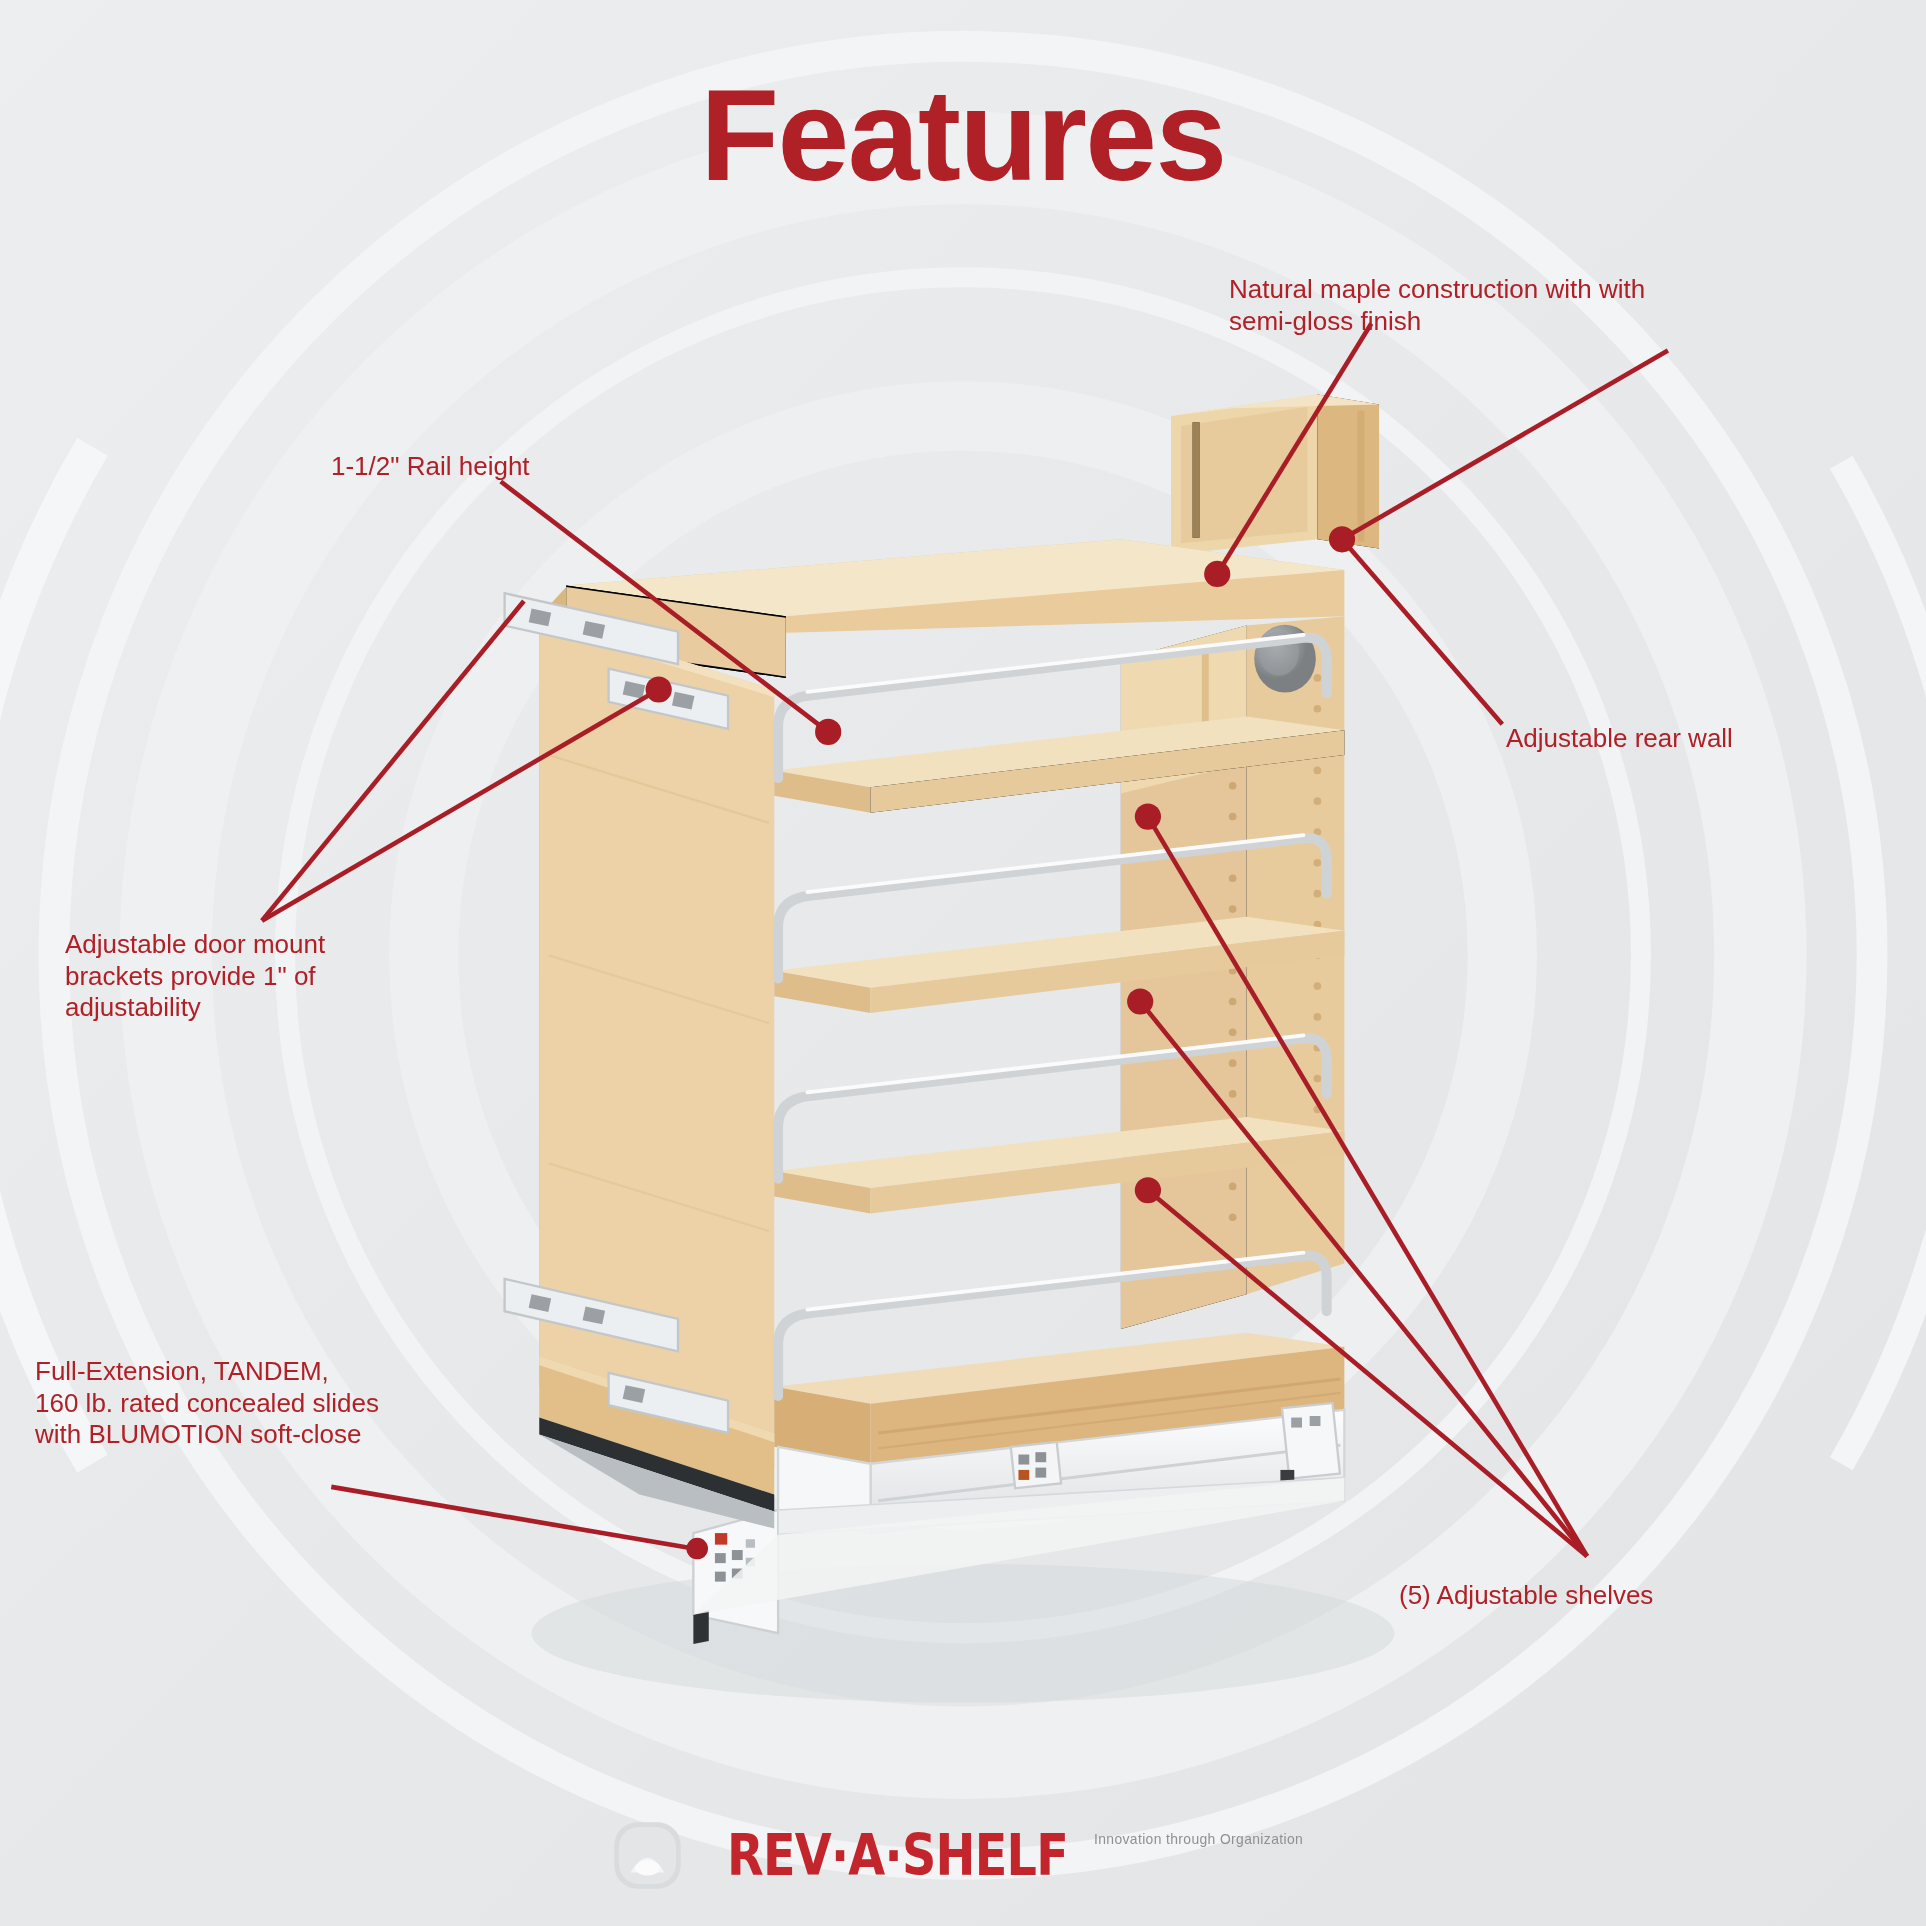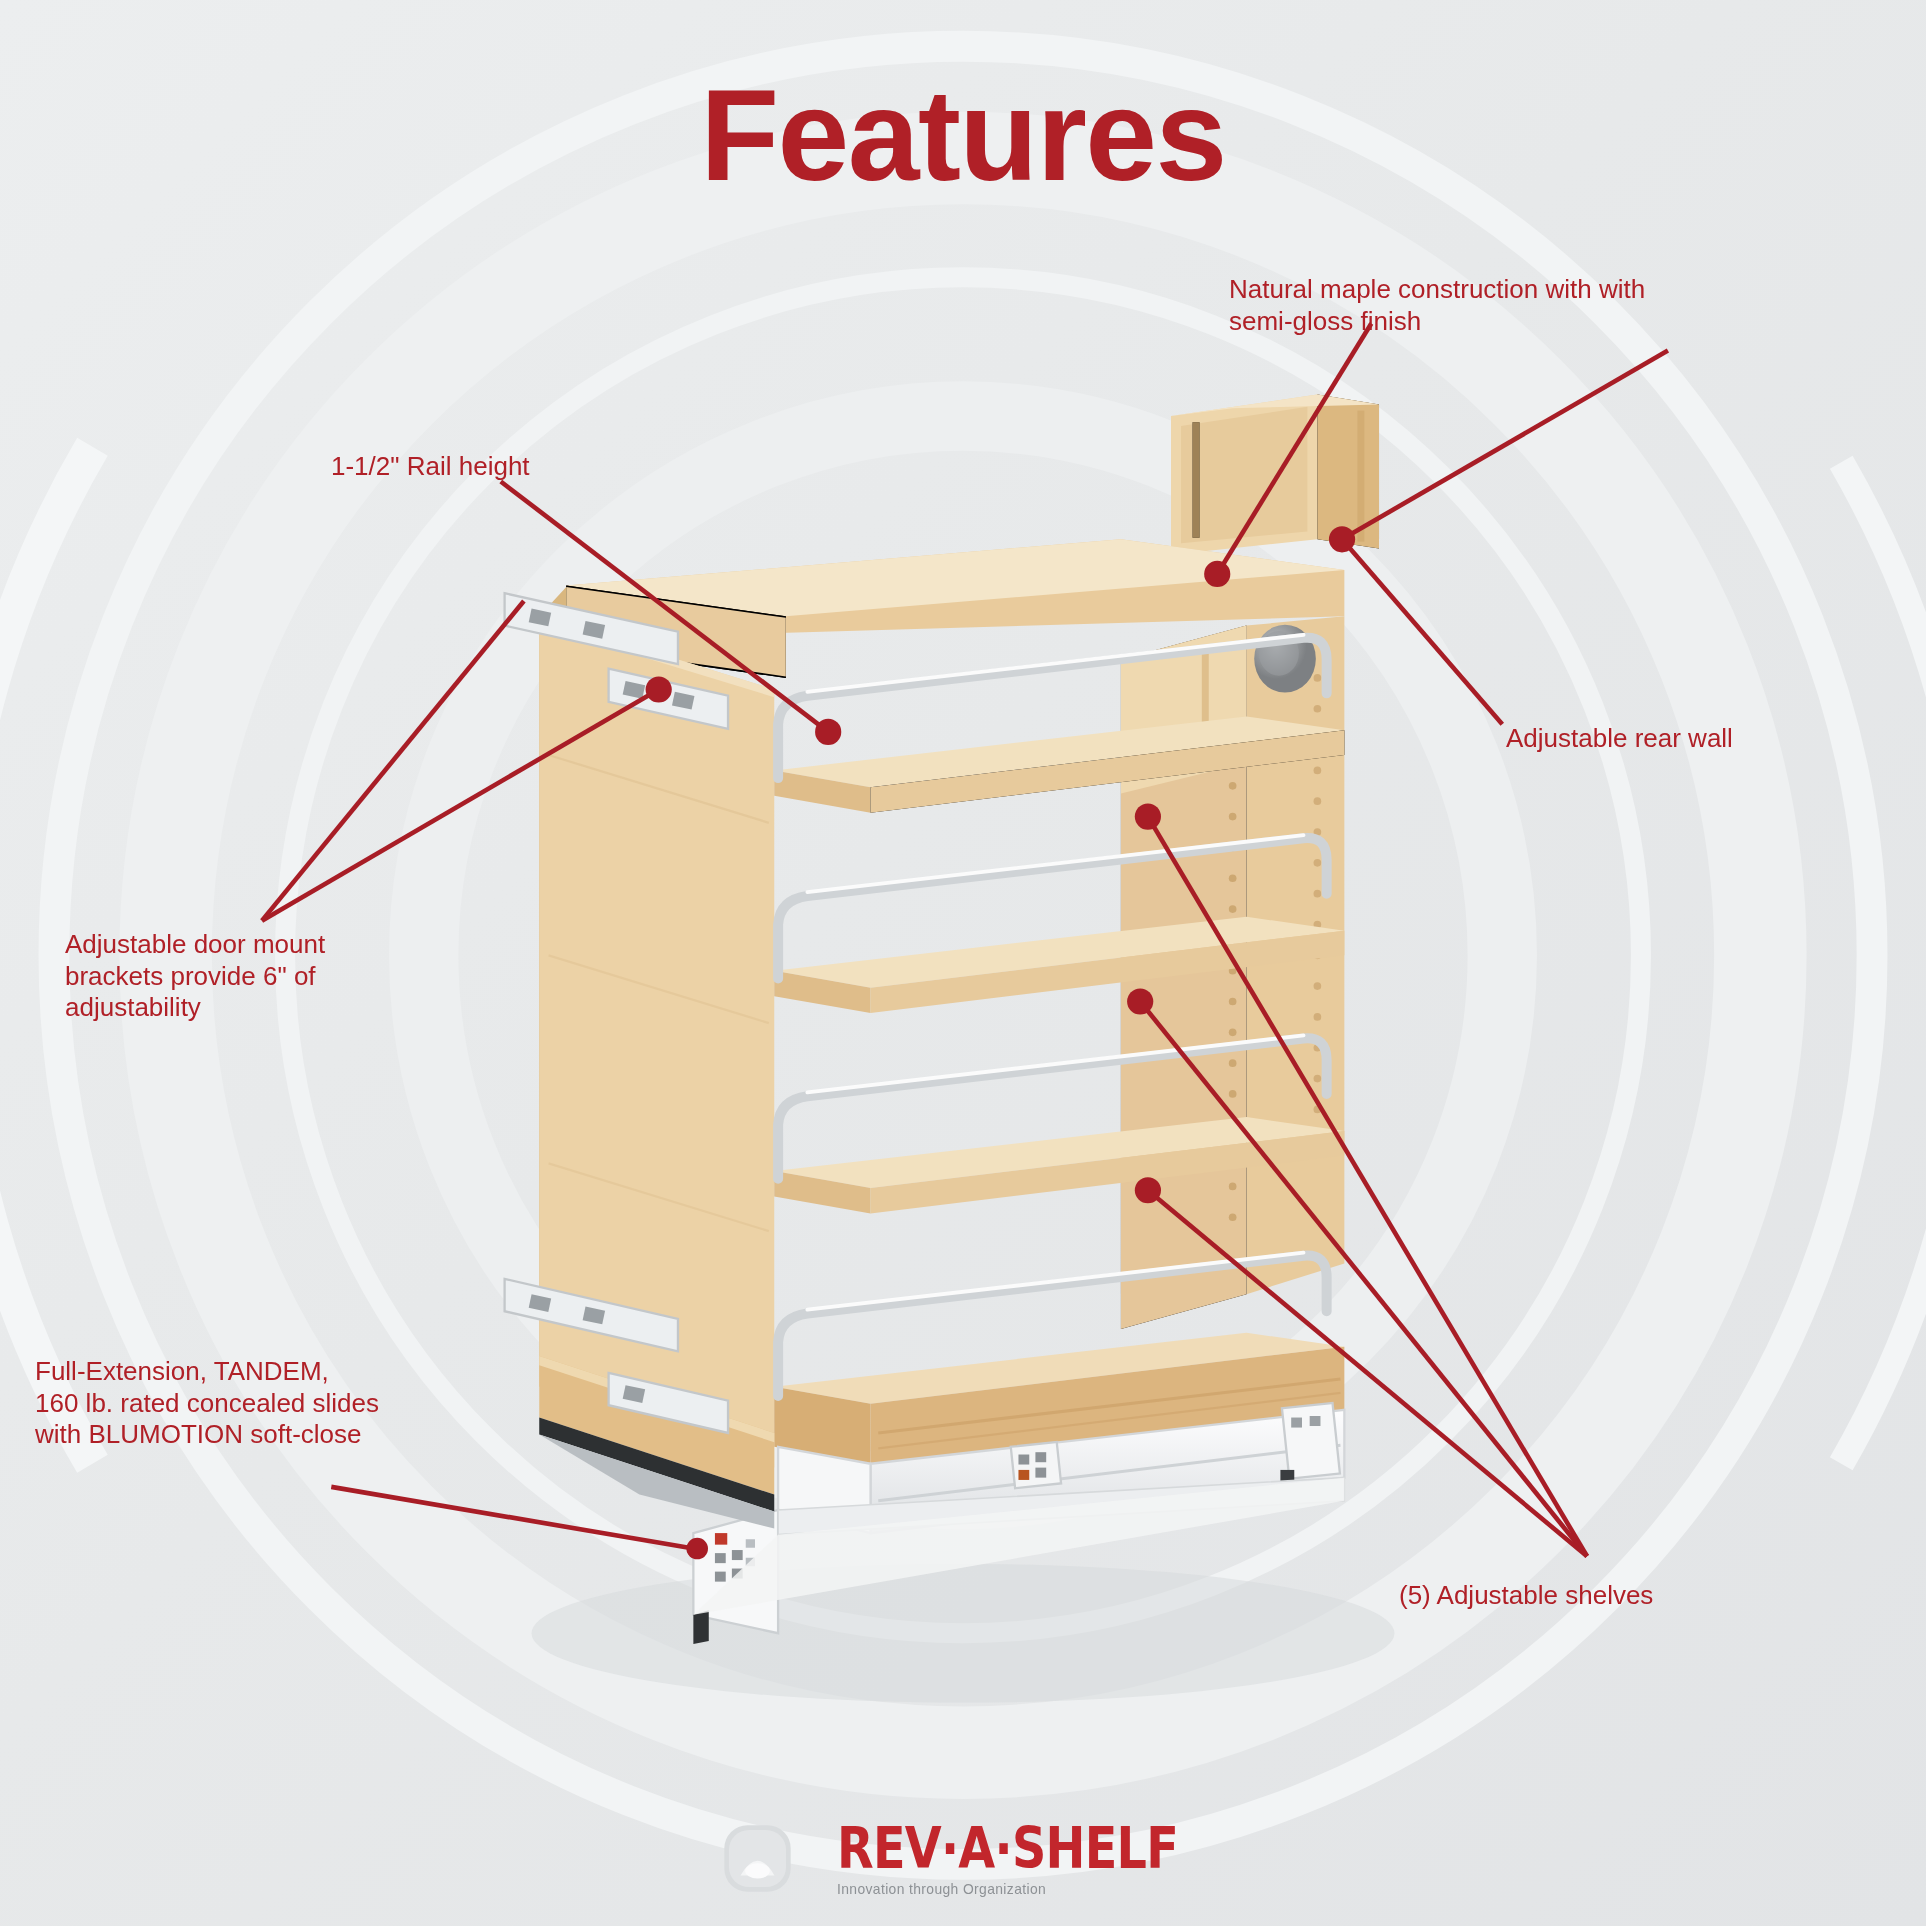--- a/index.html
+++ b/index.html
@@ -33,21 +33,21 @@
   
   #product-layer,#leader-layer{position:absolute;left:0;top:0;width:1926px;height:1926px;}
   #leader-layer{pointer-events:none;}
 
   
   #footer-logo{
     position:absolute;left:0;top:1820px;width:1926px;
     display:flex;align-items:center;justify-content:center;gap:20px;
   }
   #logo-mark{width:71px;height:71px;position:relative;flex:0 0 auto;}
-  #logo-textwrap{display:flex;flex-direction:column;line-height:1;margin-left:24px;}
+  #logo-textwrap{display:flex;flex-direction:row;line-height:1;margin-left:24px;}
   #logo-wordmark{
     font-size:57px;font-weight:bold;color:#c2262c;
     letter-spacing:-0.8px;font-family:"DejaVu Sans", sans-serif;
     font-stretch:condensed;transform:scaleX(.93);transform-origin:left center;
   }
   #logo-tagline{
     font-size:14.6px;color:#8d9195;letter-spacing:0.4px;margin-top:5.4px;
     transform:scaleX(.95);transform-origin:left center;
   }
 </style>
@@ -315,21 +315,21 @@
   </g>
 </svg>
 
 <div id="page-title">Features</div>
 
 <div class="annot" id="annot-maple">Natural maple construction with with
 semi-gloss finish</div>
 <div class="annot" id="annot-rail">1-1/2" Rail height</div>
 <div class="annot" id="annot-rearwall">Adjustable rear wall</div>
 <div class="annot" id="annot-brackets">Adjustable door mount
-brackets provide 6" of
+brackets provide 1" of
 adjustability</div>
 <div class="annot" id="annot-slides">Full-Extension, TANDEM,
 160 lb. rated concealed slides
 with BLUMOTION soft-close</div>
 <div class="annot" id="annot-shelves">(5) Adjustable shelves</div>
 
 <div id="footer-logo">
   <svg id="logo-mark" viewBox="0 0 92 92" xmlns="http://www.w3.org/2000/svg">
     <rect x="3" y="3" width="86" height="86" rx="30" fill="#d9dcde"></rect>
     <rect x="9" y="9" width="74" height="74" rx="26" fill="#e3e5e7"></rect>

